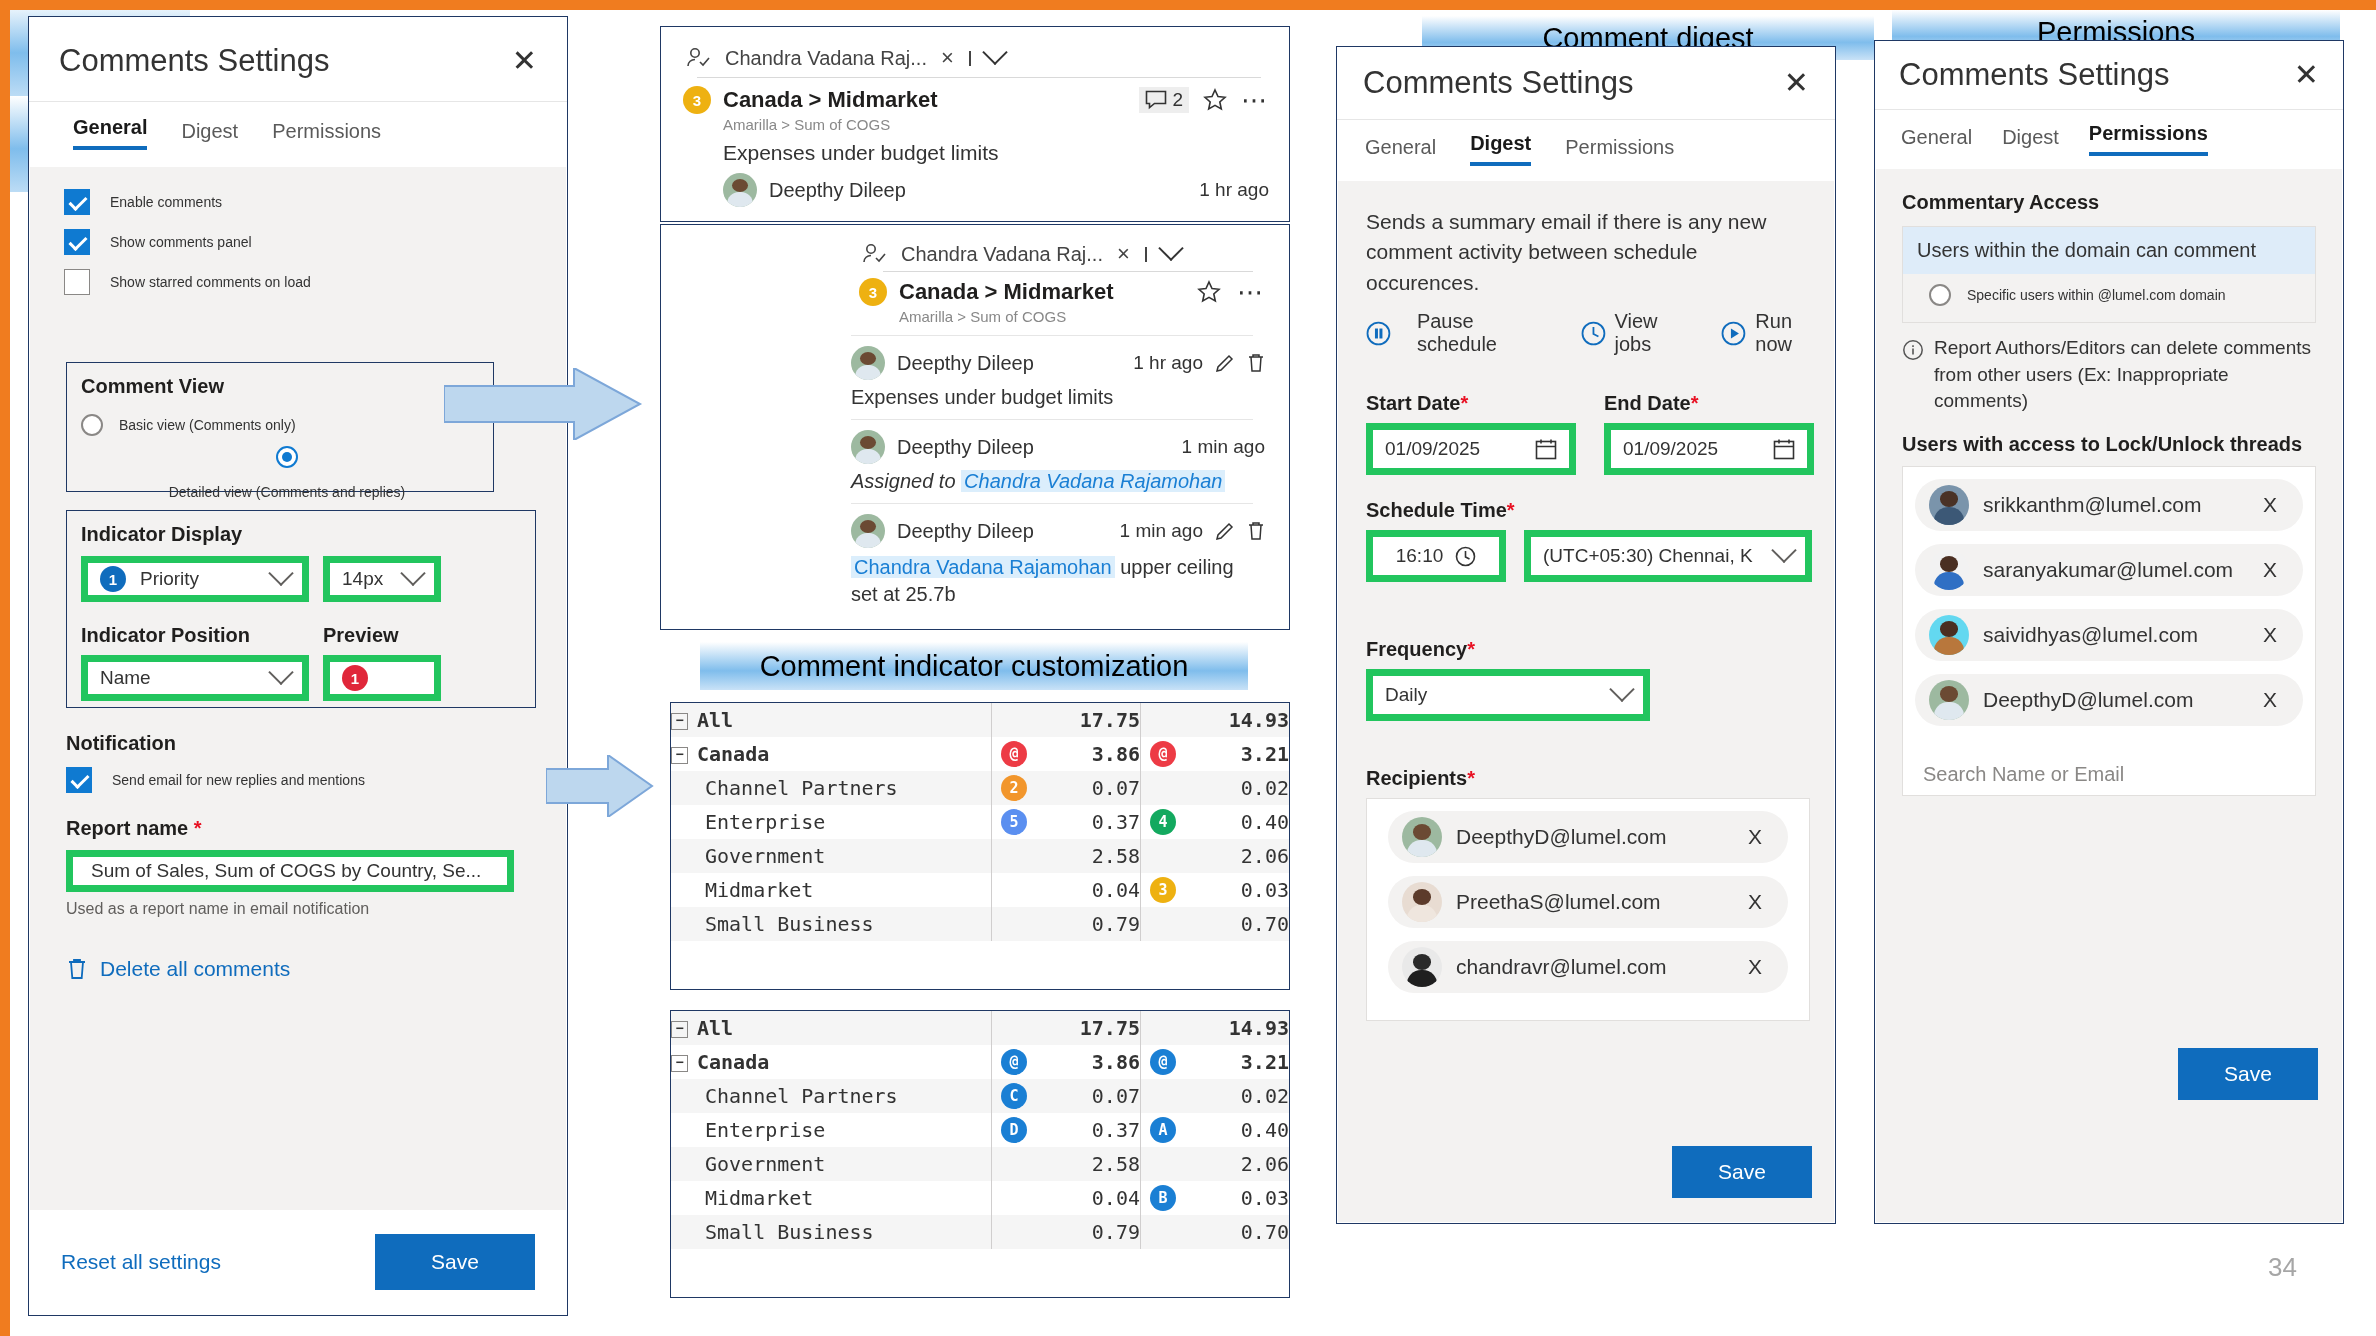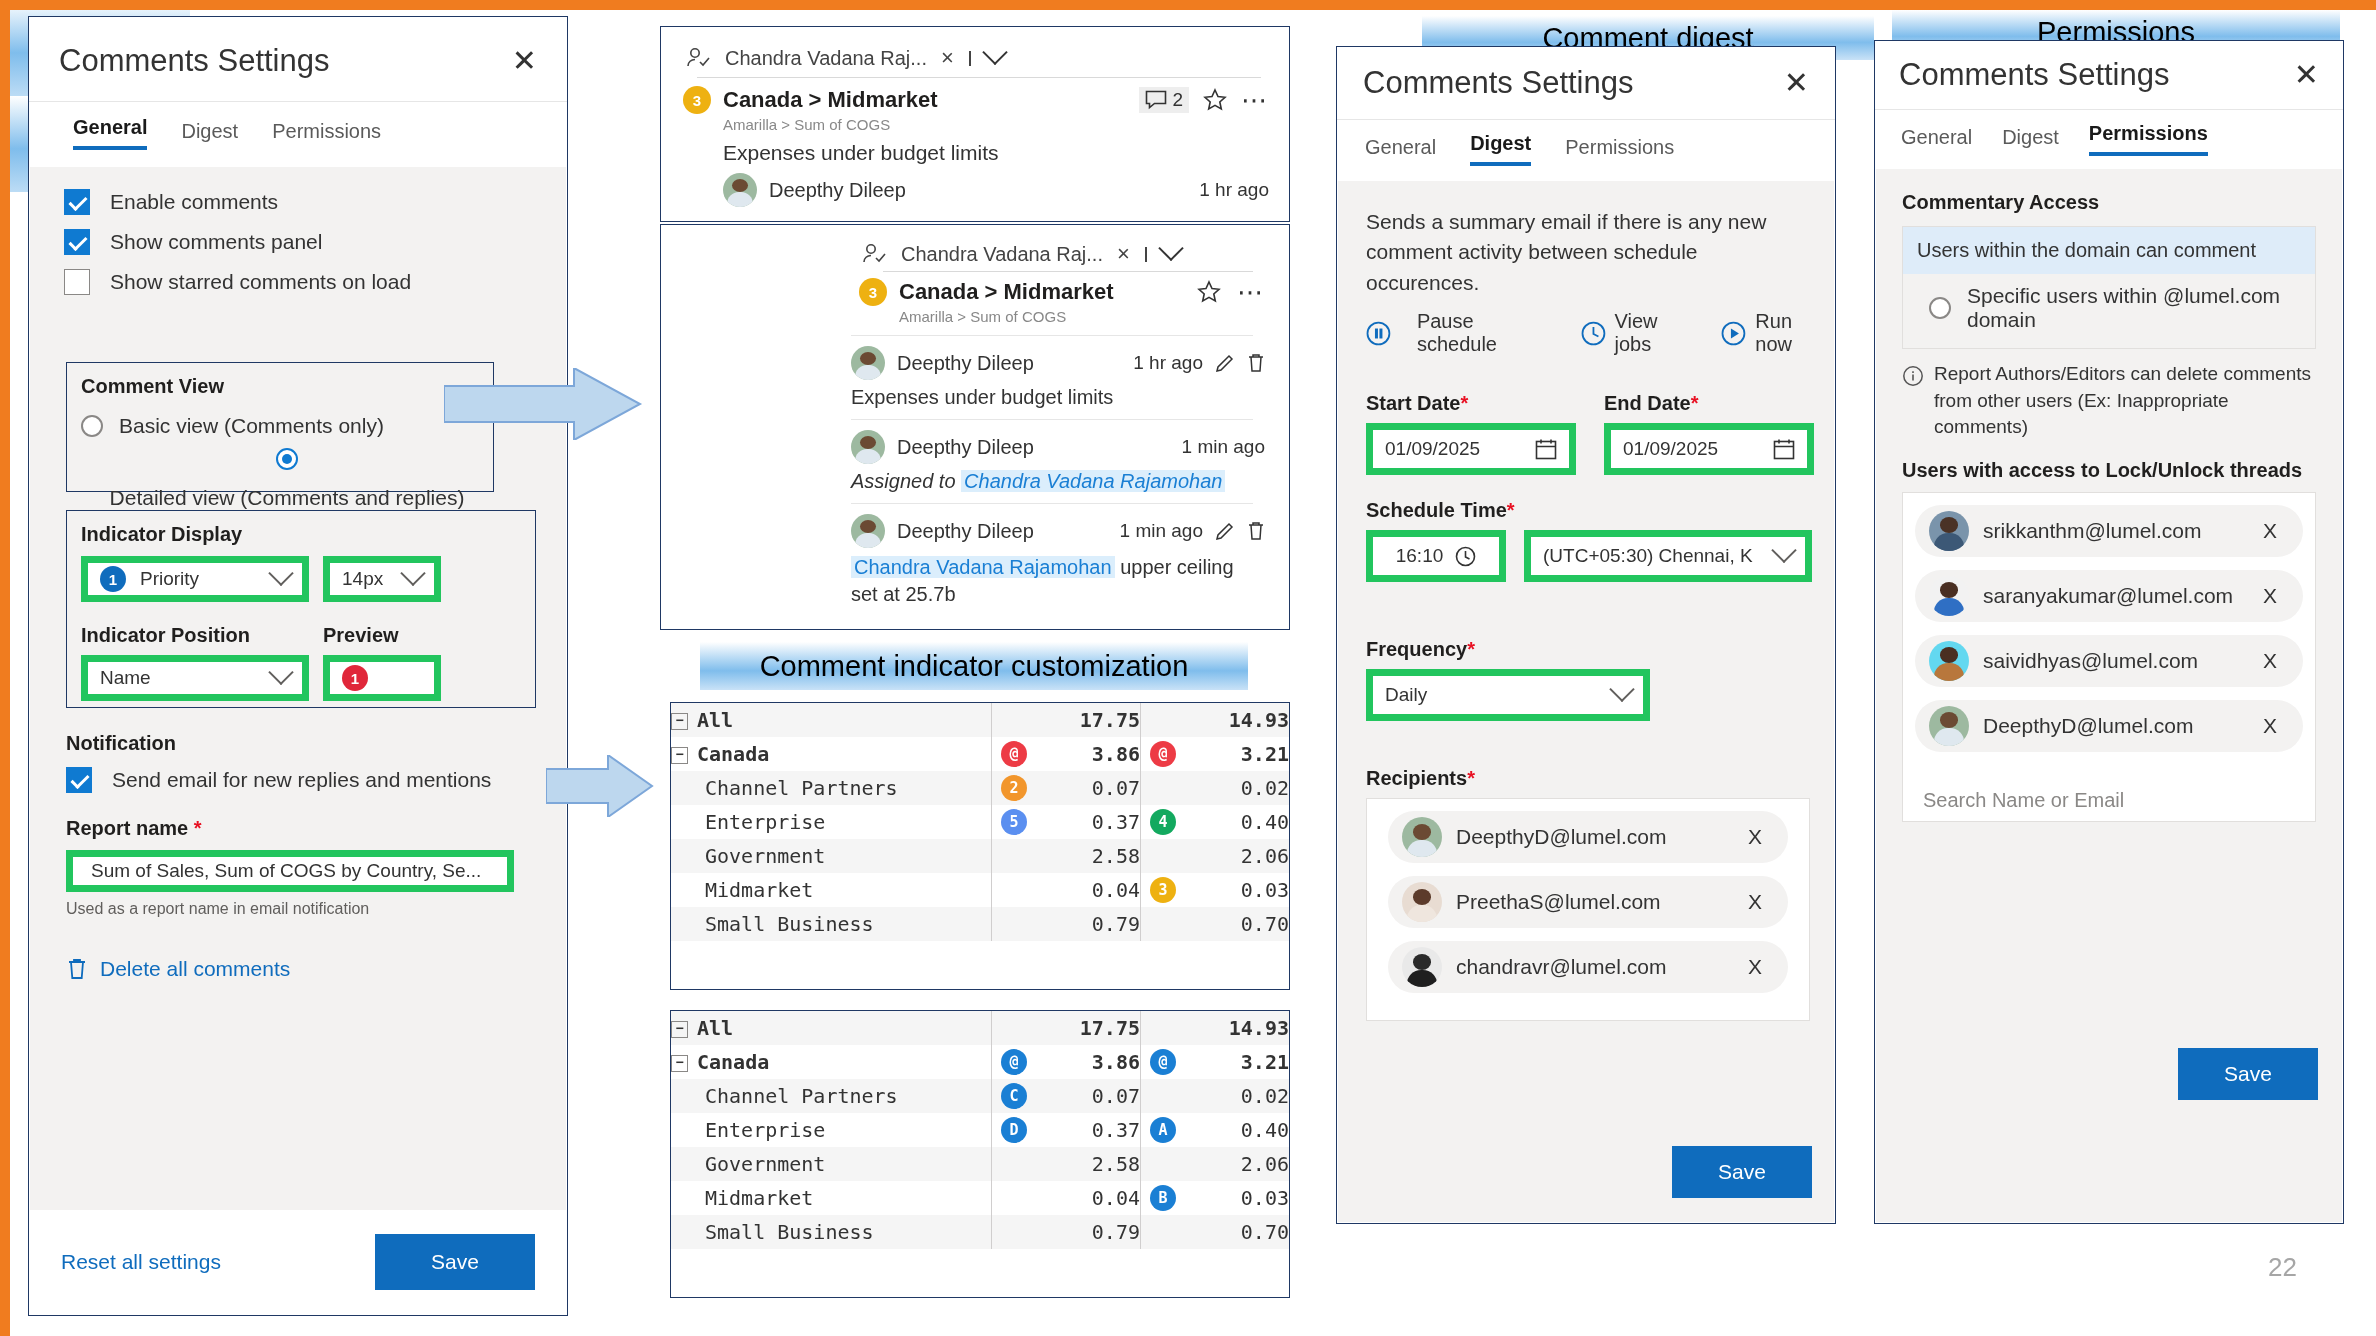--- a/index.html
+++ b/index.html
@@ -25,21 +25,21 @@
   .tab.active{color:#1a1a1a;font-weight:bold;border-bottom:4px solid #0f6cbd;}
   .sep{height:1px;background:#e6e6e6;}
   .body-bg{background:#f3f2f1;}
   .cb{width:26px;height:26px;border:1px solid #8a8886;box-sizing:border-box;background:#fff;display:inline-block;flex:none;}
   .cb.on{background:#0f7ad1;border-color:#0f7ad1;position:relative;}
   .cb.on:after{content:"";position:absolute;left:8px;top:3px;width:7px;height:14px;border:solid #fff;border-width:0 3px 3px 0;transform:rotate(45deg);}
   .radio{width:22px;height:22px;border-radius:50%;border:2px solid #8a8886;box-sizing:border-box;background:#fff;flex:none;}
   .radio.on{border-color:#0f7ad1;position:relative;}
   .radio.on:after{content:"";position:absolute;left:4px;top:4px;width:10px;height:10px;border-radius:50%;background:#0f7ad1;}
   .row{display:flex;align-items:center;}
-  .lbl{font-size:21px;color:#333;}
+  .lbl{font-size:14px;color:#333;}
   .grpbox{border:1px solid #1f3864;box-sizing:border-box;background:#f3f2f1;}
   .grp-title{font-size:20px;font-weight:bold;color:#201f1e;}
   .field{background:#fff;border:7px solid #22c55e;box-sizing:border-box;display:flex;align-items:center;justify-content:space-between;padding:0 12px;font-size:19px;color:#333;}
   .chev{width:16px;height:16px;border:solid #605e5c;border-width:0 2px 2px 0;transform:rotate(45deg) translate(-4px,-4px);flex:none;}
   .req{color:#e81123;}
   .save-btn{background:#0f6cbd;color:#fff;font-size:21px;display:flex;align-items:center;justify-content:center;cursor:pointer;}
   .badge{border-radius:50%;display:flex;align-items:center;justify-content:center;color:#fff;font-size:15px;font-weight:bold;flex:none;}
   .callout{background:linear-gradient(180deg,#ffffff 0%,#7fbdec 55%,#bcdcf5 100%);display:flex;align-items:center;justify-content:center;text-align:center;font-size:30px;color:#000;}
   .callout-band{background:linear-gradient(180deg,#ffffff 0%,#7fbdec 60%,#c9e2f7 100%);display:flex;align-items:center;justify-content:center;font-size:29px;color:#000;}
   .arrow{position:absolute;}
@@ -666,13 +666,13 @@
             <span style="font-size: 21px; color: rgb(51, 51, 51); margin-left: auto; margin-right: 26px; cursor: pointer;">X</span>
           </div>
         </div>
       <div style="font-size:20px;color:#8a8886;padding:24px 0 0 20px;">Search Name or Email</div>
     </div>
 
     <div class="save-btn" style="position:absolute;right:24px;bottom:122px;width:140px;height:52px;">Save</div>
   </div>
 </div>
 
-<div class="pagenum" style="left:2268px;top:1252px;">22</div>
+<div class="pagenum" style="left:2268px;top:1252px;">34</div>
 
 </body></html>

